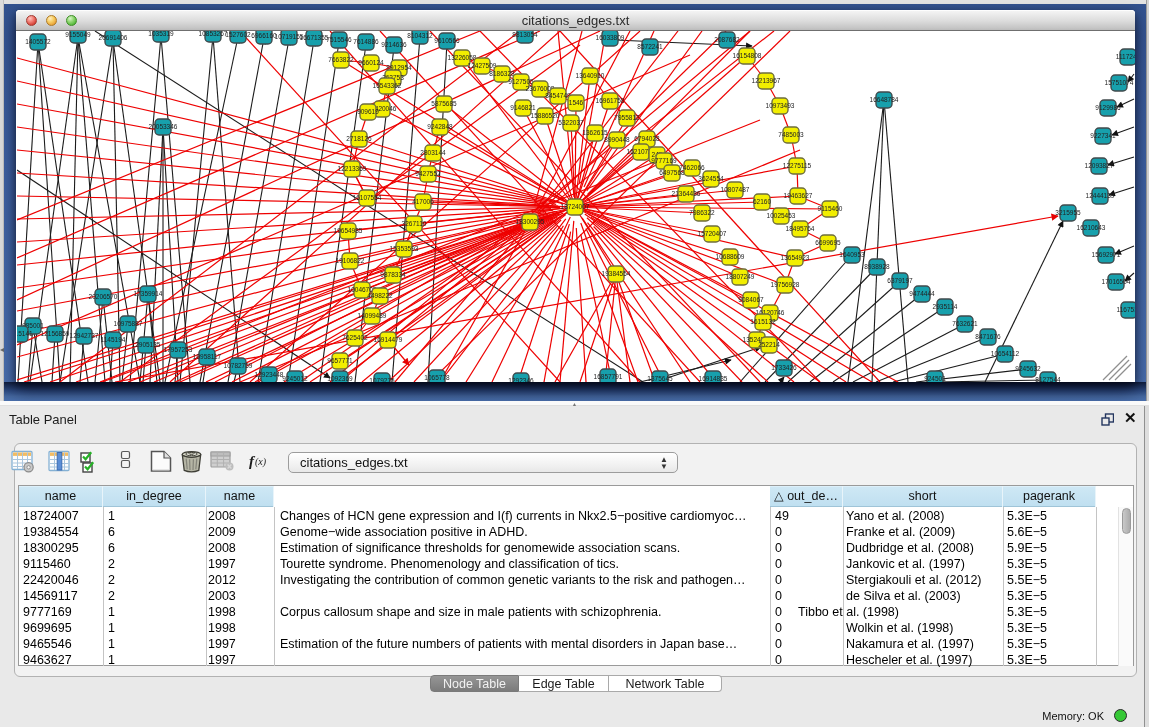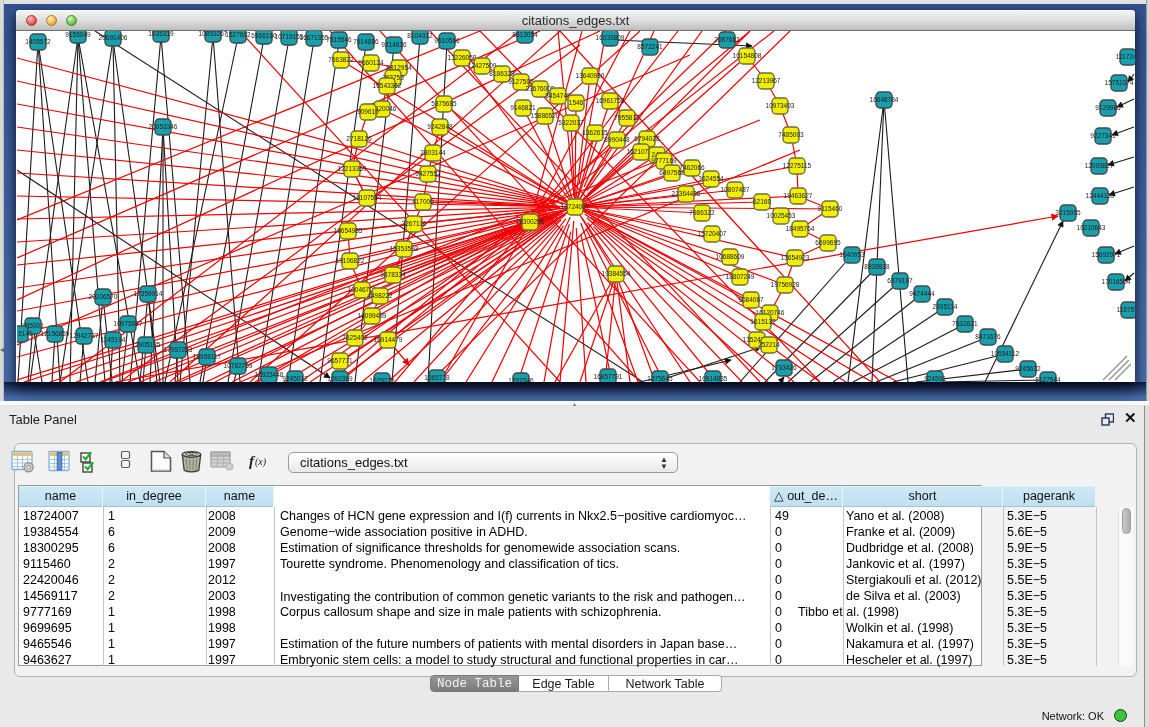--- a/index.html
+++ b/index.html
@@ -34,32 +34,32 @@
 #pclose { position:absolute; left:1124px; top:3px; font-size:15px; font-weight:bold; color:#111; }
 #content { position:absolute; left:14px; top:37px; width:1123px; height:234px; background:#f2f2f2;
   border:1px solid #b2b2b2; border-radius:6px; }
 #brright { position:absolute; left:1144px; top:406px; width:5px; height:321px; background:#dedede; border-left:1px solid #909090;}
 
 .ticon { position:absolute; top:44px; }
 #combo { position:absolute; left:288px; top:46px; width:390px; height:21px; border:1px solid #9c9c9c; border-radius:5px;
   background:linear-gradient(#ffffff,#f2f2f2 60%, #e8e8e8); font-size:13px; color:#111; line-height:19px; padding-left:11px;}
 #combo .arr { position:absolute; right:9px; top:2.5px; font-size:8px; color:#333; line-height:7.5px; text-align:center;}
 
-#tbl { position:absolute; left:18px; top:79px; width:964px; height:181px; background:#fff; border:1px solid #9a9a9a; }
+#tbl { position:absolute; left:18px; top:79px; width:1116px; height:181px; background:#fff; border:1px solid #9a9a9a; }
 .hdr { position:absolute; top:0px; height:21px; background:linear-gradient(#cfe8f5,#bfdff0); border-right:1px solid #e8f4fa;
   box-shadow:inset 0 -1px 0 #9fc4d8, inset 0 1px 0 #ddf0fa; font-size:12.5px; color:#111; text-align:center; line-height:21px;}
 .rowtext { position:absolute; font-size:12.5px; color:#000; white-space:nowrap; }
 .cline { position:absolute; top:21px; width:1px; background:#c4c4c4; height:159px;}
 #vscroll { position:absolute; left:1099px; top:21px; width:15px; height:159px; background:#fafafa; border-left:1px solid #e2e2e2;}
 #vthumb { position:absolute; left:2.5px; top:1px; width:9px; height:26px; background:linear-gradient(90deg,#c9c9c9,#ababab); border-radius:5px; border:0.5px solid #9a9a9a;}
 
 #tabs { position:absolute; left:430px; top:269px; height:17px; display:flex; font-size:12.5px; }
 #tabs div { height:17px; line-height:16px; text-align:center; background:#fff; border:1px solid #a9a9a9; border-left:none; color:#1b1b1b;}
 #tabs div:first-child { border-left:1px solid #a9a9a9; border-radius:4px 0 0 4px;
-  background:linear-gradient(#969696,#7b7b7b); color:#f2f2f2; border-color:#7a7a7a;font-family:Liberation Mono, monospace;}
+  background:linear-gradient(#969696,#7b7b7b); color:#f2f2f2; border-color:#7a7a7a;}
 #tabs div:last-child { border-radius:0 4px 4px 0; }
 #mem { position:absolute; right:40px; top:304px; font-size:11px; color:#111; }
 #memdot { position:absolute; left:1114px; top:303px; width:13px; height:13px; border-radius:50%; background:#36c836; border:1.5px solid #2b2b2b;}
 </style></head>
 <body>
 <div id="app">
   <div id="topstrip"></div>
   <div id="leftstrip"></div>
   <div id="desk"></div>
   <div id="winshadow"></div>
@@ -719,21 +719,21 @@
 <div class="rowtext" style="left:4px;top:71px">9115460</div>
 <div class="rowtext" style="left:89px;top:71px">2</div>
 <div class="rowtext" style="left:189px;top:71px">1997</div>
 <div class="rowtext" style="left:261px;top:71px">Tourette syndrome. Phenomenology and classification of tics.</div>
 <div class="rowtext" style="left:756px;top:71px">0</div>
 <div class="rowtext" style="left:827px;top:71px">Jankovic et al. (1997)</div>
 <div class="rowtext" style="left:988px;top:71px">5.3E−5</div>
 <div class="rowtext" style="left:4px;top:87px">22420046</div>
 <div class="rowtext" style="left:89px;top:87px">2</div>
 <div class="rowtext" style="left:189px;top:87px">2012</div>
-<div class="rowtext" style="left:261px;top:104px">Investigating the contribution of common genetic variants to the risk and pathogen…</div>
+<div class="rowtext" style="left:261px;top:87px">Investigating the contribution of common genetic variants to the risk and pathogen…</div>
 <div class="rowtext" style="left:756px;top:87px">0</div>
 <div class="rowtext" style="left:827px;top:87px">Stergiakouli et al. (2012)</div>
 <div class="rowtext" style="left:988px;top:87px">5.5E−5</div>
 <div class="rowtext" style="left:4px;top:103px">14569117</div>
 <div class="rowtext" style="left:89px;top:103px">2</div>
 <div class="rowtext" style="left:189px;top:103px">2003</div>
 <div class="rowtext" style="left:756px;top:103px">0</div>
 <div class="rowtext" style="left:827px;top:103px">de Silva et al. (2003)</div>
 <div class="rowtext" style="left:988px;top:103px">5.3E−5</div>
 <div class="rowtext" style="left:4px;top:119px">9777169</div>
@@ -752,30 +752,29 @@
 <div class="rowtext" style="left:4px;top:151px">9465546</div>
 <div class="rowtext" style="left:89px;top:151px">1</div>
 <div class="rowtext" style="left:189px;top:151px">1997</div>
 <div class="rowtext" style="left:261px;top:151px">Estimation of the future numbers of patients with mental disorders in Japan base…</div>
 <div class="rowtext" style="left:756px;top:151px">0</div>
 <div class="rowtext" style="left:827px;top:151px">Nakamura et al. (1997)</div>
 <div class="rowtext" style="left:988px;top:151px">5.3E−5</div>
 <div class="rowtext" style="left:4px;top:167px">9463627</div>
 <div class="rowtext" style="left:89px;top:167px">1</div>
 <div class="rowtext" style="left:189px;top:167px">1997</div>
-<div class="rowtext" style="left:261px;top:167px">Embryonic stem cells: a model to study structural and functional properties in car…</div>
 <div class="rowtext" style="left:756px;top:167px">0</div>
 <div class="rowtext" style="left:827px;top:167px">Hescheler et al. (1997)</div>
 <div class="rowtext" style="left:988px;top:167px">5.3E−5</div>
 <div id="vscroll">
           <div id="vthumb"></div>
         </div>
       </div>
     <div id="tabs">
         <div style="width:89px">Node Table</div>
         <div style="width:90px">Edge Table</div>
         <div style="width:113px">Network Table</div>
       </div>
-    <div id="mem">Network: OK</div>
+    <div id="mem">Memory: OK</div>
       <div id="memdot"></div>
   </div>
   <div id="brright"></div>
 </div>
 
 </body></html>

